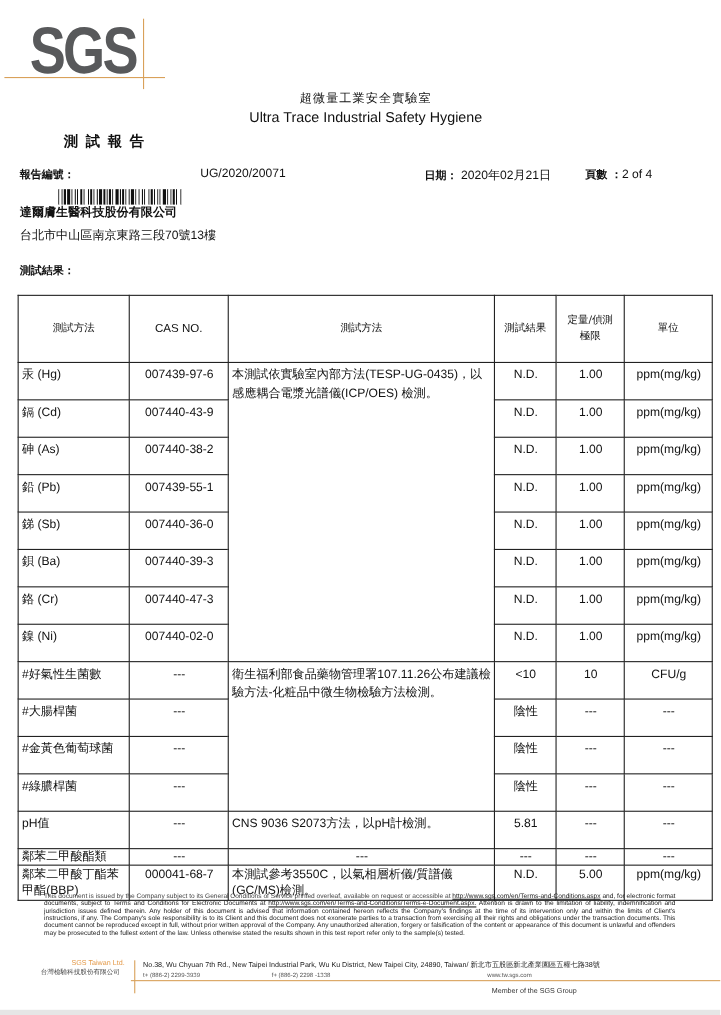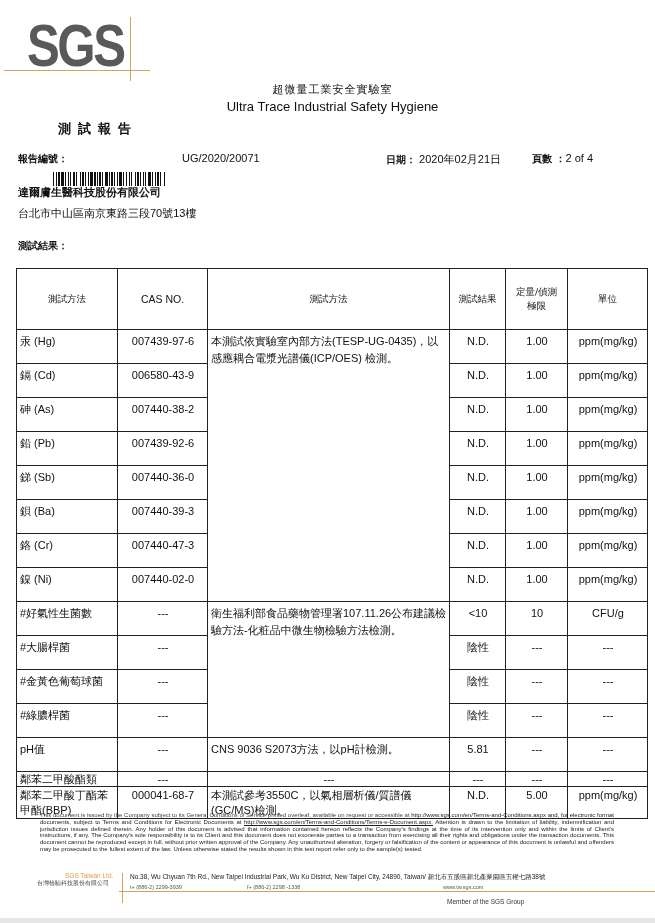--- a/index.html
+++ b/index.html
@@ -163,35 +163,35 @@
   <tr class="r34">
     <td>汞 (Hg)</td>
     <td class="c">007439-97-6</td>
     <td class="method" rowspan="8">本測試依實驗室內部方法(TESP-UG-0435)，以感應耦合電漿光譜儀(ICP/OES) 檢測。</td>
     <td class="c">N.D.</td>
     <td class="c">1.00</td>
     <td class="c">ppm(mg/kg)</td>
   </tr>
   <tr class="r34">
     <td>鎘 (Cd)</td>
-    <td class="c">006580-43-9</td>
+    <td class="c">007440-43-9</td>
     <td class="c">N.D.</td>
     <td class="c">1.00</td>
     <td class="c">ppm(mg/kg)</td>
   </tr>
   <tr class="r34">
     <td>砷 (As)</td>
     <td class="c">007440-38-2</td>
     <td class="c">N.D.</td>
     <td class="c">1.00</td>
     <td class="c">ppm(mg/kg)</td>
   </tr>
   <tr class="r34">
     <td>鉛 (Pb)</td>
-    <td class="c">007439-92-6</td>
+    <td class="c">007439-55-1</td>
     <td class="c">N.D.</td>
     <td class="c">1.00</td>
     <td class="c">ppm(mg/kg)</td>
   </tr>
   <tr class="r34">
     <td>銻 (Sb)</td>
     <td class="c">007440-36-0</td>
     <td class="c">N.D.</td>
     <td class="c">1.00</td>
     <td class="c">ppm(mg/kg)</td>

